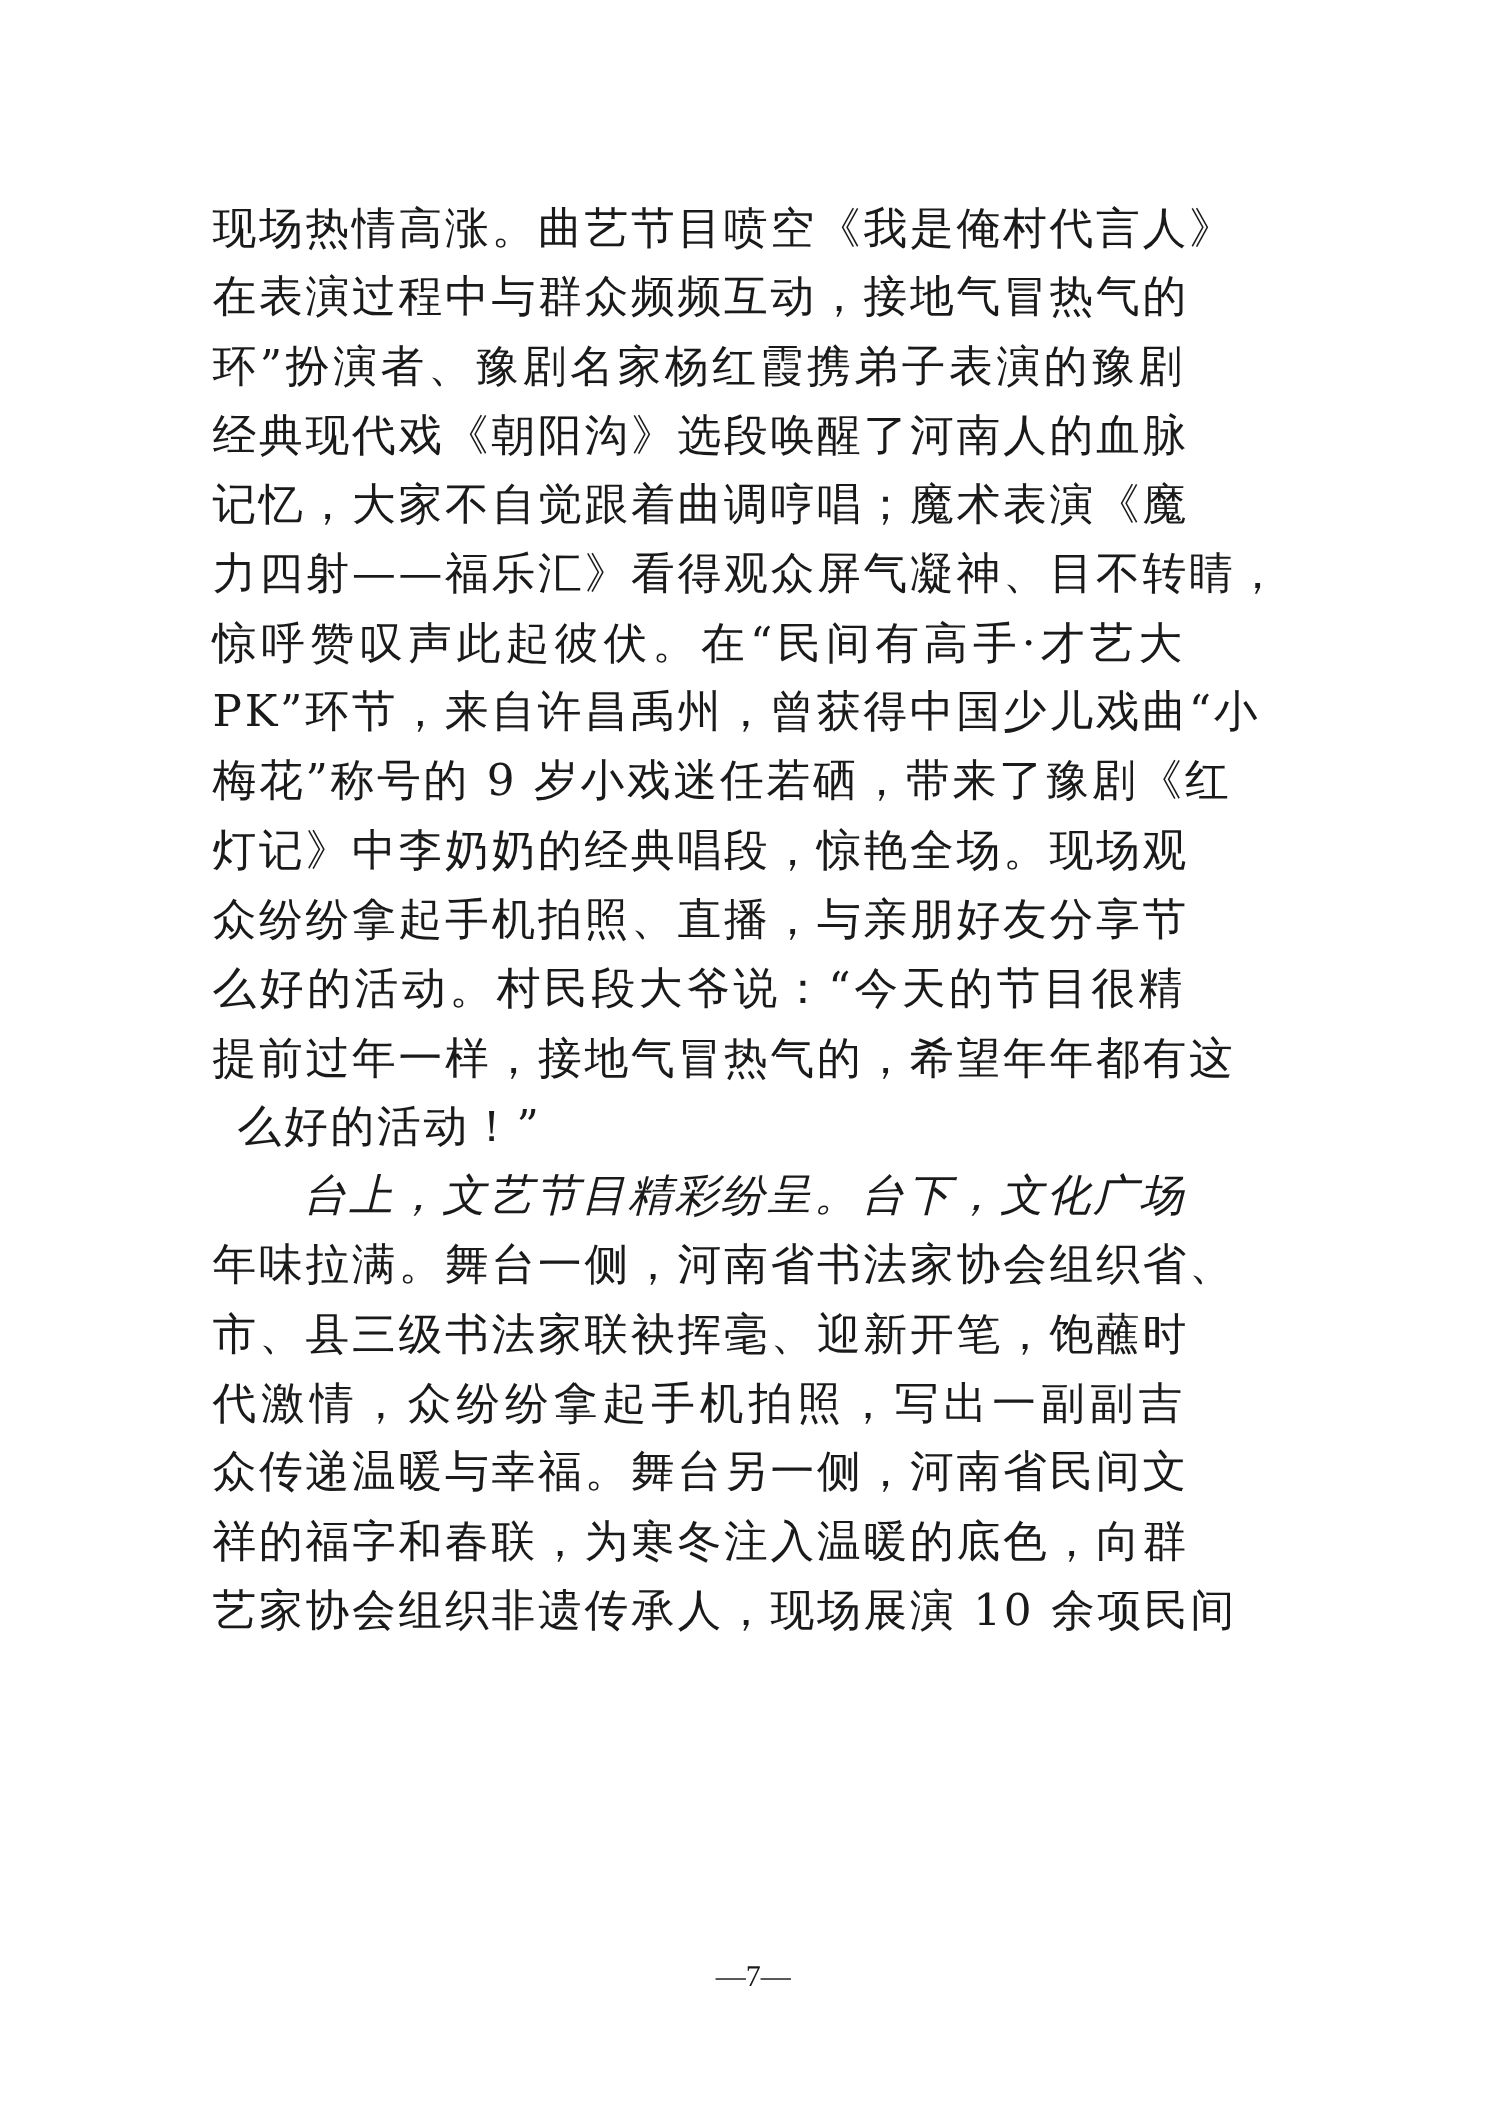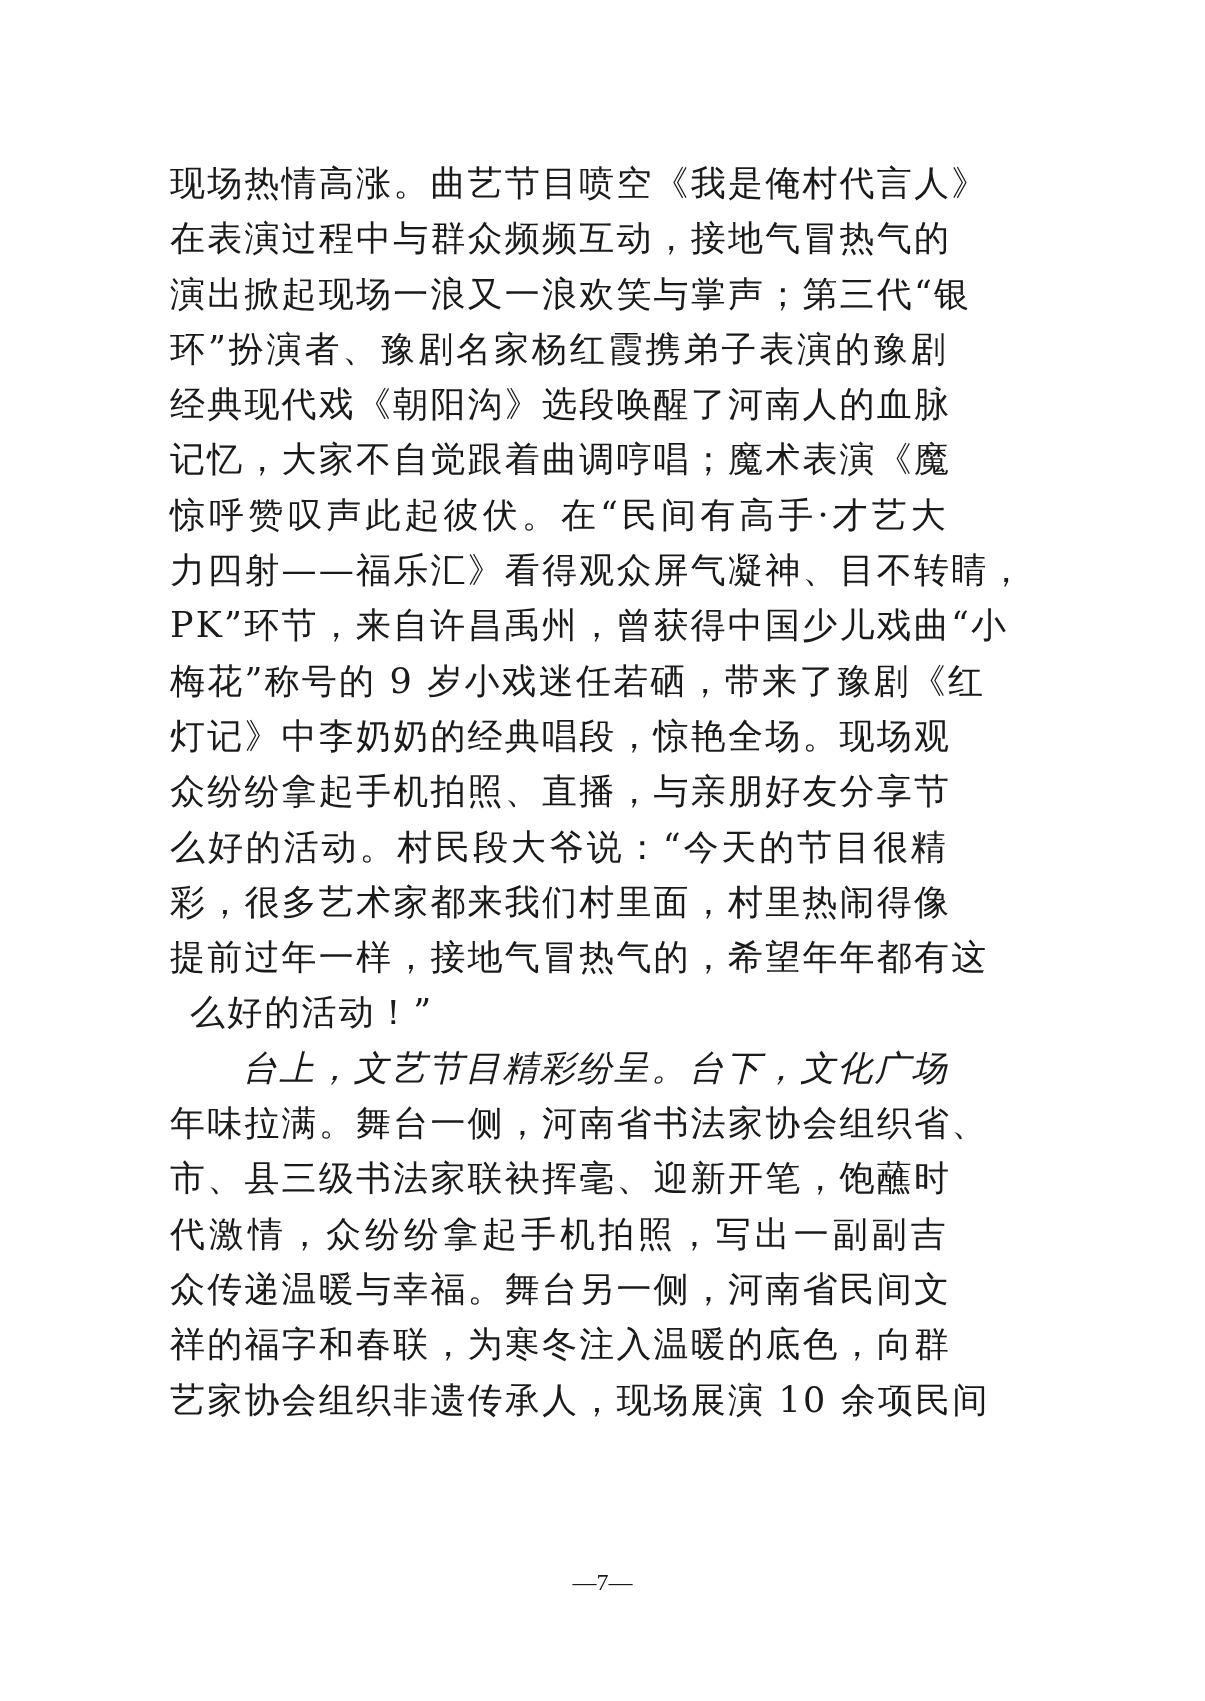--- a/index.html
+++ b/index.html
@@ -60,32 +60,30 @@
   </style>
 </head>
 <body>
 
 <div class="page">
   <div class="body-text">
 
     <div>
       <span class="line">现场热情高涨。曲艺节目喷空《我是俺村代言人》</span>
       <span class="line">在表演过程中与群众频频互动，接地气冒热气的</span>
-      <span class="line">演出掀起现场一浪又一浪欢笑与掌声；第三代“银</span>
       <span class="line">环”扮演者、豫剧名家杨红霞携弟子表演的豫剧</span>
       <span class="line">经典现代戏《朝阳沟》选段唤醒了河南人的血脉</span>
       <span class="line">记忆，大家不自觉跟着曲调哼唱；魔术表演《魔</span>
+      <span class="line">力四射——福乐汇》看得观众屏气凝神、目不转睛，</span>
       <span class="line">惊呼赞叹声此起彼伏。在“民间有高手·才艺大</span>
-      <span class="line">力四射——福乐汇》看得观众屏气凝神、目不转睛，</span>
       <span class="line">PK”环节，来自许昌禹州，曾获得中国少儿戏曲“小</span>
       <span class="line">梅花”称号的 9 岁小戏迷任若硒，带来了豫剧《红</span>
       <span class="line">灯记》中李奶奶的经典唱段，惊艳全场。现场观</span>
       <span class="line">众纷纷拿起手机拍照、直播，与亲朋好友分享节</span>
       <span class="line">么好的活动。村民段大爷说：“今天的节目很精</span>
-      <span class="line">彩，很多艺术家都来我们村里面，村里热闹得像</span>
       <span class="line">提前过年一样，接地气冒热气的，希望年年都有这</span>
       <span class="line last">么好的活动！”</span>
     </div>
 
     <div>
       <span class="line indent">台上，文艺节目精彩纷呈。台下，文化广场</span>
       <span class="line">年味拉满。舞台一侧，河南省书法家协会组织省、</span>
       <span class="line">市、县三级书法家联袂挥毫、迎新开笔，饱蘸时</span>
       <span class="line">代激情，众纷纷拿起手机拍照，写出一副副吉</span>
       <span class="line">众传递温暖与幸福。舞台另一侧，河南省民间文</span>

